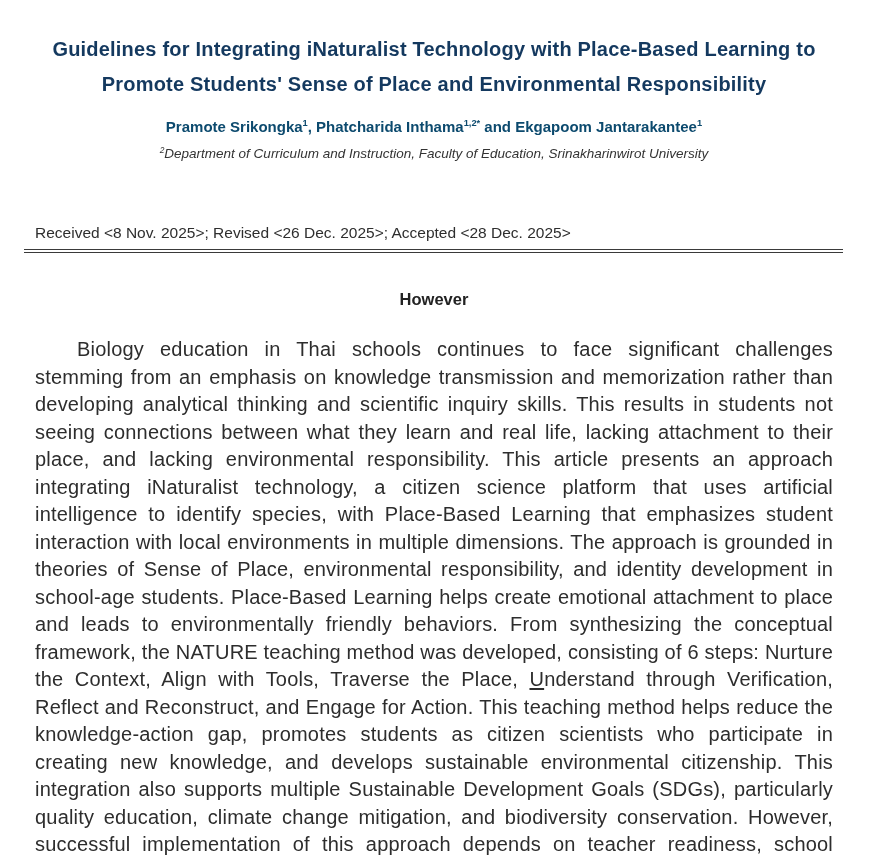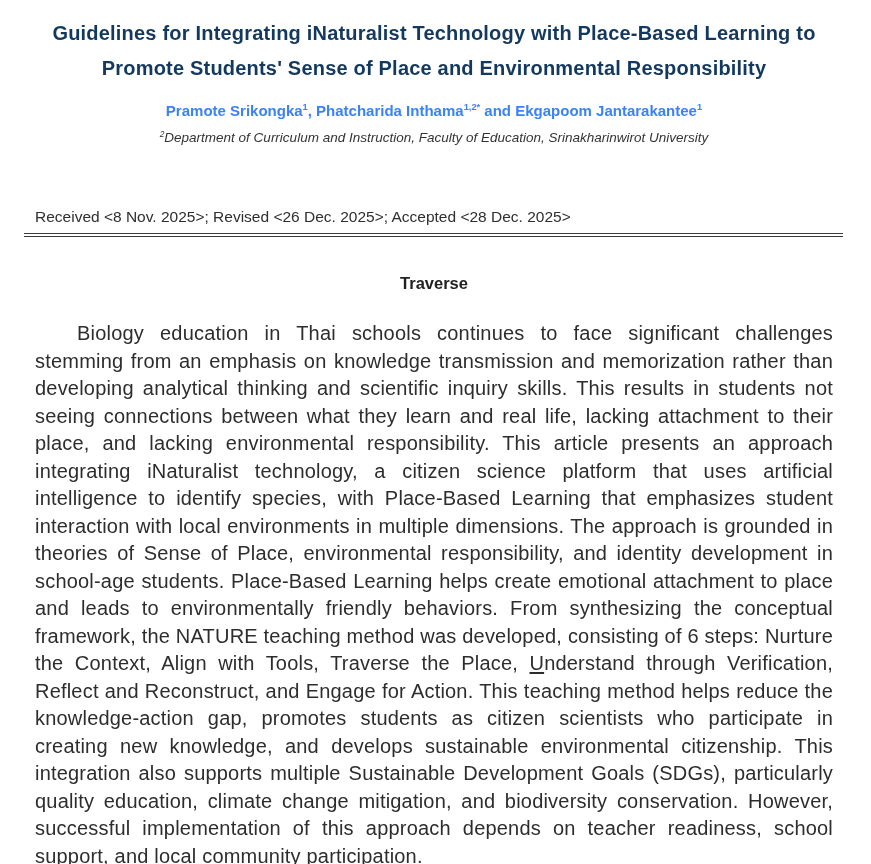--- a/index.html
+++ b/index.html
@@ -11,38 +11,38 @@
     width: 871px;
     height: 864px;
     overflow: hidden;
     font-family: "Liberation Sans", sans-serif;
     color: #2e2e2e;
   }
   .page {
     box-sizing: border-box;
     width: 871px;
     height: 864px;
-    padding: 16px 38px 0 35px;
+    padding: 32px 38px 0 35px;
   }
   .title {
     margin: 0;
     font-size: 20px;
     font-weight: bold;
     line-height: 35px;
     text-align: center;
     color: #14395f;
     letter-spacing: 0.2px;
   }
   .authors {
     margin-top: 15px;
     text-align: center;
     font-size: 15px;
     font-weight: bold;
     line-height: 20px;
-    color: #3b82f6;
+    color: #0c4a6e;
   }
   .affiliation, .email-line {
     text-align: center;
     font-size: 13.5px;
     font-style: italic;
     line-height: 22px;
     color: #333333;
   }
   .affiliations { margin-top: 6px; }
   sup {
@@ -115,21 +115,21 @@
   <div class="authors"><span>Pramote Srikongka</span><sup>1</sup><span>, </span><span>Phatcharida Inthama</span><sup>1,2*</sup><span> and </span><span>Ekgapoom Jantarakantee</span><sup>1</sup></div>
 
   <div class="affiliations">
     <div class="affiliation"><sup>2</sup><span>Department of Curriculum and Instruction, Faculty of Education, Srinakharinwirot University</span></div>
   </div>
 
   <div class="dates-line">Received &lt;8 Nov. 2025&gt;; Revised &lt;26 Dec. 2025&gt;; Accepted &lt;28 Dec. 2025&gt;</div>
 
   <div class="rule-double"></div>
 
-  <h2 class="abstract-heading">Traverse</h2>
+  <h2 class="abstract-heading">However</h2>
 
   <p class="abstract-body"><span>Biology education in Thai schools continues to face significant challenges stemming from an emphasis on knowledge transmission and memorization rather than developing analytical thinking and scientific inquiry skills. This results in students not seeing connections between what they learn and real life, lacking attachment to their place, and lacking environmental responsibility. This article presents an approach integrating iNaturalist technology, a citizen science platform that uses artificial intelligence to identify species, with Place-Based Learning that emphasizes student interaction with local environments in multiple dimensions. The approach is grounded in theories of Sense of Place, environmental responsibility, and identity development in school-age students. Place-Based Learning helps create emotional attachment to place and leads to environmentally friendly behaviors. From synthesizing the conceptual framework, the NATURE teaching method was developed, consisting of 6 steps: Nurture the Context, Align with Tools, Traverse the Place, </span><span class="uline">U</span><span>nderstand through Verification, Reflect and Reconstruct, and Engage for Action. This teaching method helps reduce the knowledge-action gap, promotes students as citizen scientists who participate in creating new knowledge, and develops sustainable environmental citizenship. This integration also supports multiple Sustainable Development Goals (SDGs), particularly quality education, climate change mitigation, and biodiversity conservation. However, successful implementation of this approach depends on teacher readiness, school support, and local community participation.</span></p>
 
   <div class="keywords-line"><span class="keywords-label">Keywords</span><span>: Place-based learning; Education for sustainable development; Sense of place</span></div>
 
   <div class="rule-bottom"></div>
 
 </div>
 
 </body></html>

